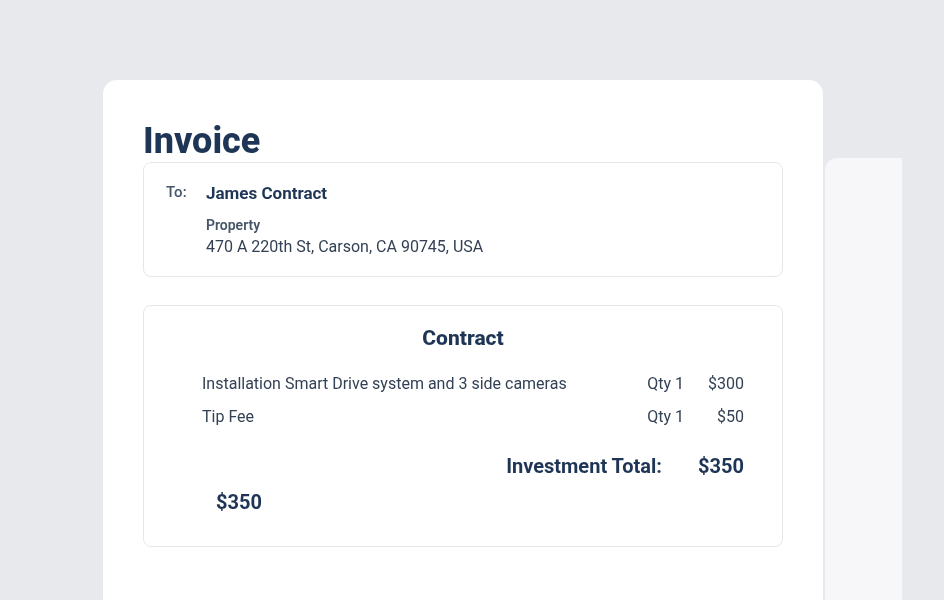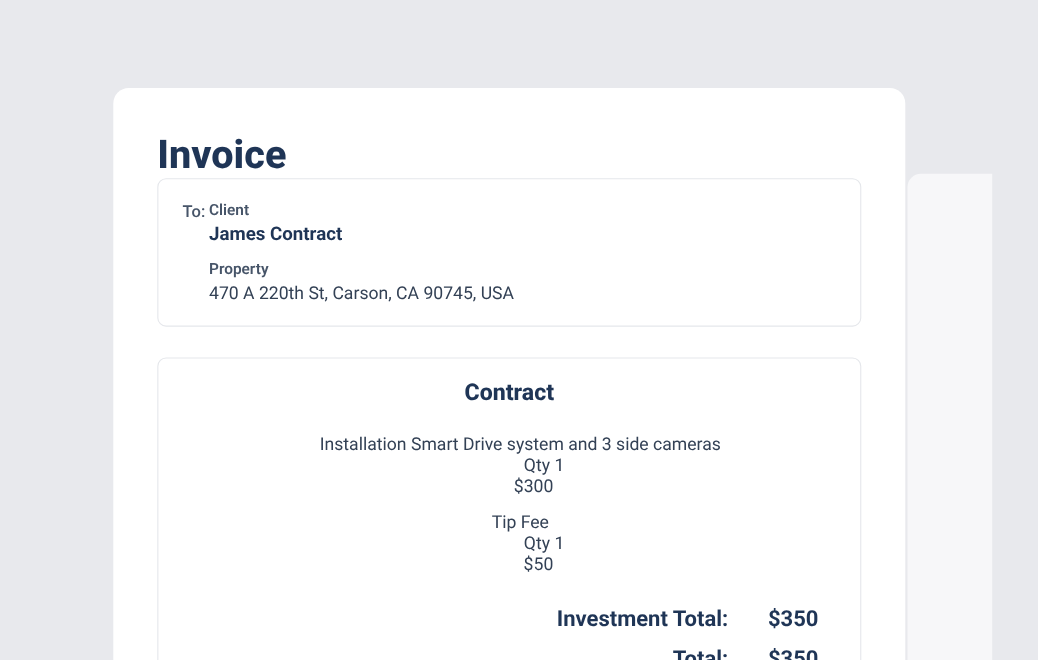--- a/index.html
+++ b/index.html
@@ -40,20 +40,21 @@
     }
     .panel {
       border: 1px solid #e5e7eb;
       border-radius: 8px;
       padding: 20px 22px;
       margin-bottom: 28px;
     }
     .to-row {
       display: flex;
       align-items: flex-start;
+      gap: 16px;
     }
     .to-label {
       color: #475569;
       font-size: 15px;
       font-weight: 500;
       min-width: 24px;
     }
     .to-body {
       flex: 1;
     }
@@ -83,21 +84,20 @@
     }
     .line-items {
       padding: 0 16px 0 36px;
     }
     .line-row {
       display: flex;
       align-items: center;
       color: #334155;
       font-size: 16px;
       margin-bottom: 14px;
-      flex-direction: column;
     }
     .line-desc {
       flex: 1;
     }
     .line-qty {
       width: 80px;
       text-align: right;
     }
     .line-price {
       width: 60px;
@@ -130,21 +130,20 @@
 
 <div class="card-back"></div>
 
 <div class="card">
   <h1 class="page-title">Invoice</h1>
 
   <div class="panel">
     <div class="to-row">
       <div class="to-label">To:</div>
       <div class="to-body">
-        <div class="sub-label">Client</div>
         <div class="client-name">James Contract</div>
         <div class="sub-label">Property</div>
         <div class="property-address">470 A 220th St, Carson, CA 90745, USA</div>
       </div>
     </div>
   </div>
 
   <div class="panel">
     <div class="contract-title">Contract</div>
 
@@ -160,18 +159,17 @@
         <span class="line-price">$50</span>
       </div>
     </div>
 
     <div class="totals">
       <div class="total-row">
         <span class="total-label">Investment Total:</span>
         <span class="total-value">$350</span>
       </div>
       <div class="total-row">
-        <span class="total-label">Total:</span>
         <span class="total-value">$350</span>
       </div>
     </div>
   </div>
 </div>
 
 </body></html>

